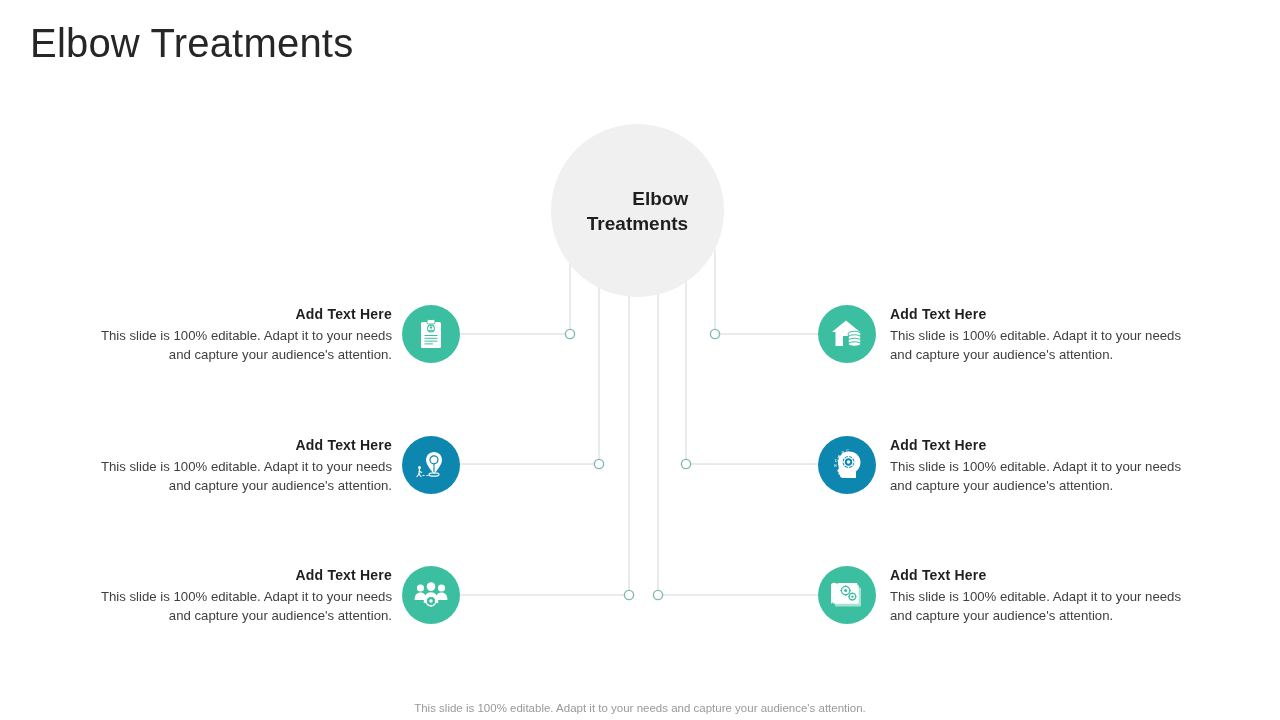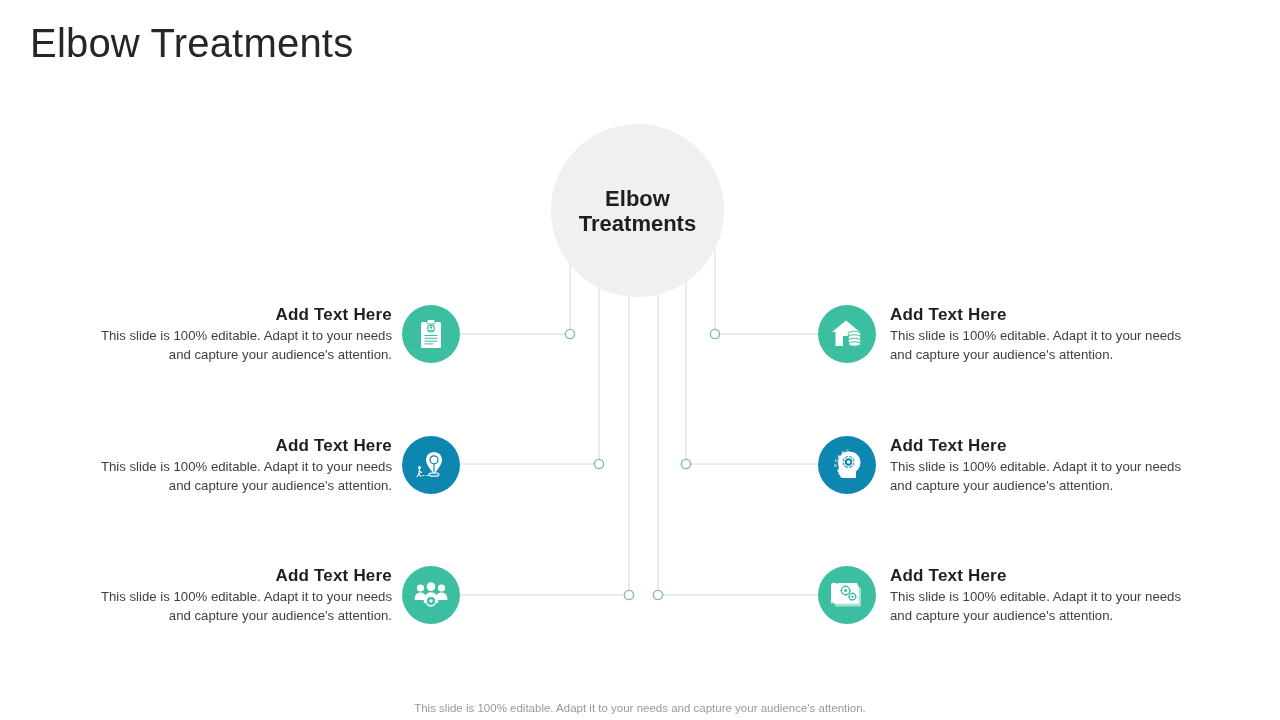--- a/index.html
+++ b/index.html
@@ -48,24 +48,24 @@
     top: 124px;
     width: 173px;
     height: 173px;
     border-radius: 50%;
     background: #f0f0f0;
     display: flex;
     align-items: center;
     justify-content: center;
   }
   .hub-label {
-    font-size: 22px;
+    font-size: 19px;
     font-weight: bold;
     color: #1f1f1f;
-    text-align: center;
+    text-align: right;
     line-height: 25px;
     white-space: pre-line;
   }
 
   
   .bubble {
     position: absolute;
     width: 58px;
     height: 58px;
     border-radius: 50%;
@@ -91,21 +91,21 @@
   .txt-right { left: 890px; text-align: left;  }
 
   .txt-l1 { top: 304px; }
   .txt-l2 { top: 435px; }
   .txt-l3 { top: 565px; }
   .txt-r1 { top: 304px; }
   .txt-r2 { top: 435px; }
   .txt-r3 { top: 565px; }
 
   .txt-head {
-    font-size: 17px;
+    font-size: 14px;
     font-weight: bold;
     color: #1f1f1f;
     line-height: 21px;
     letter-spacing: 0.2px;
   }
   .txt-body {
     margin-top: 2px;
     font-size: 13.2px;
     font-weight: 400;
     color: #3f3f3f;

